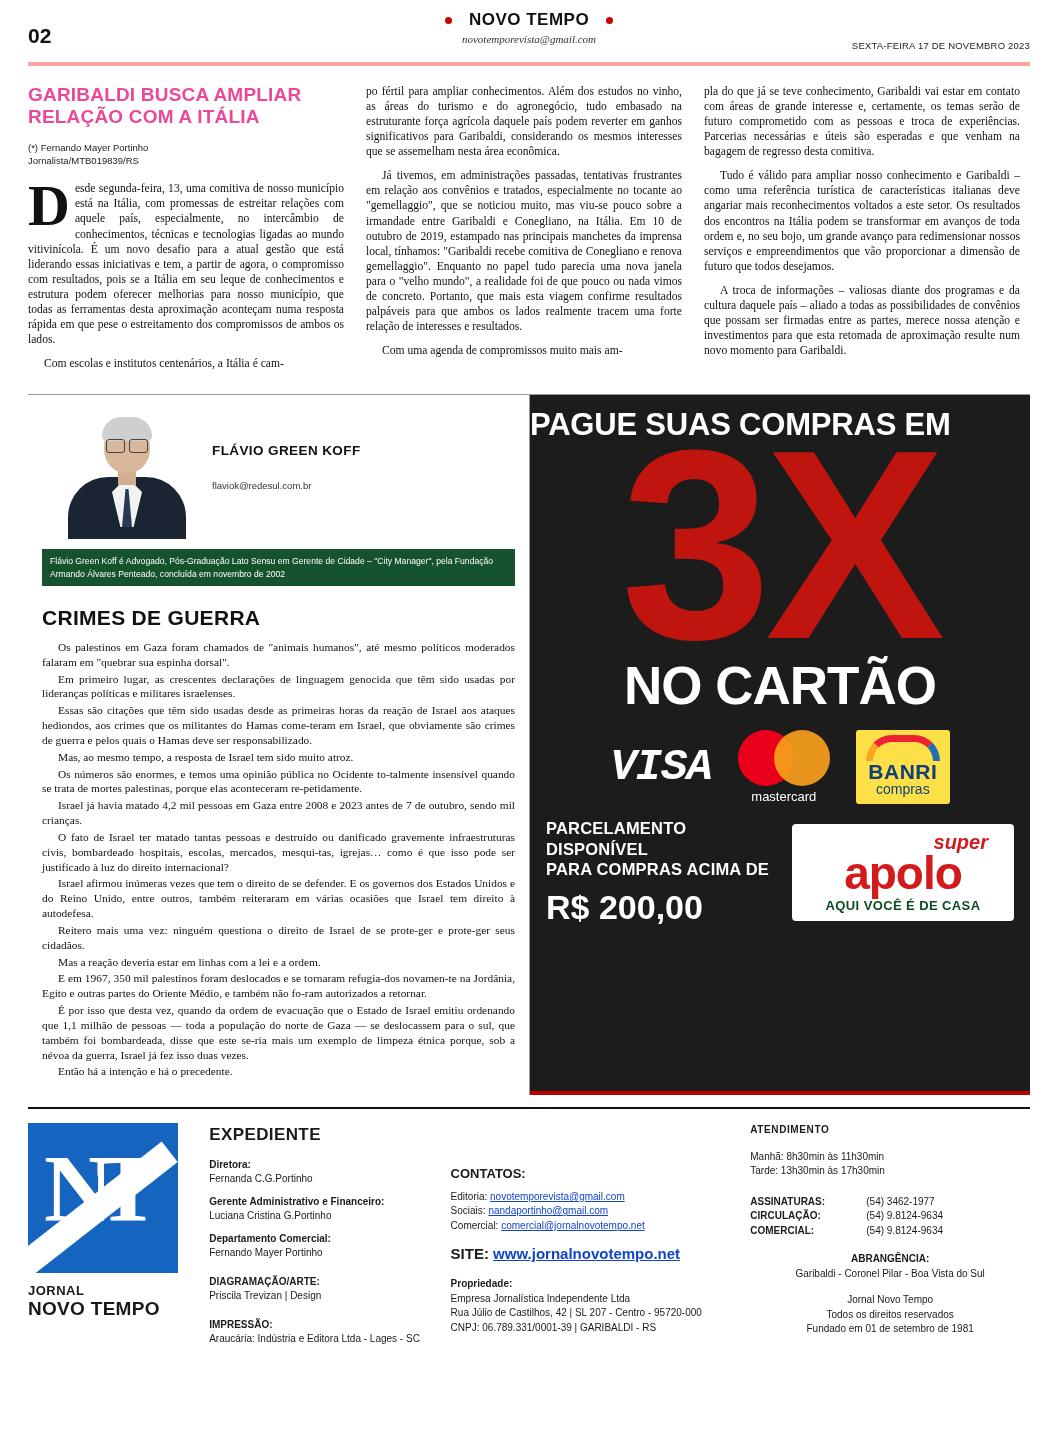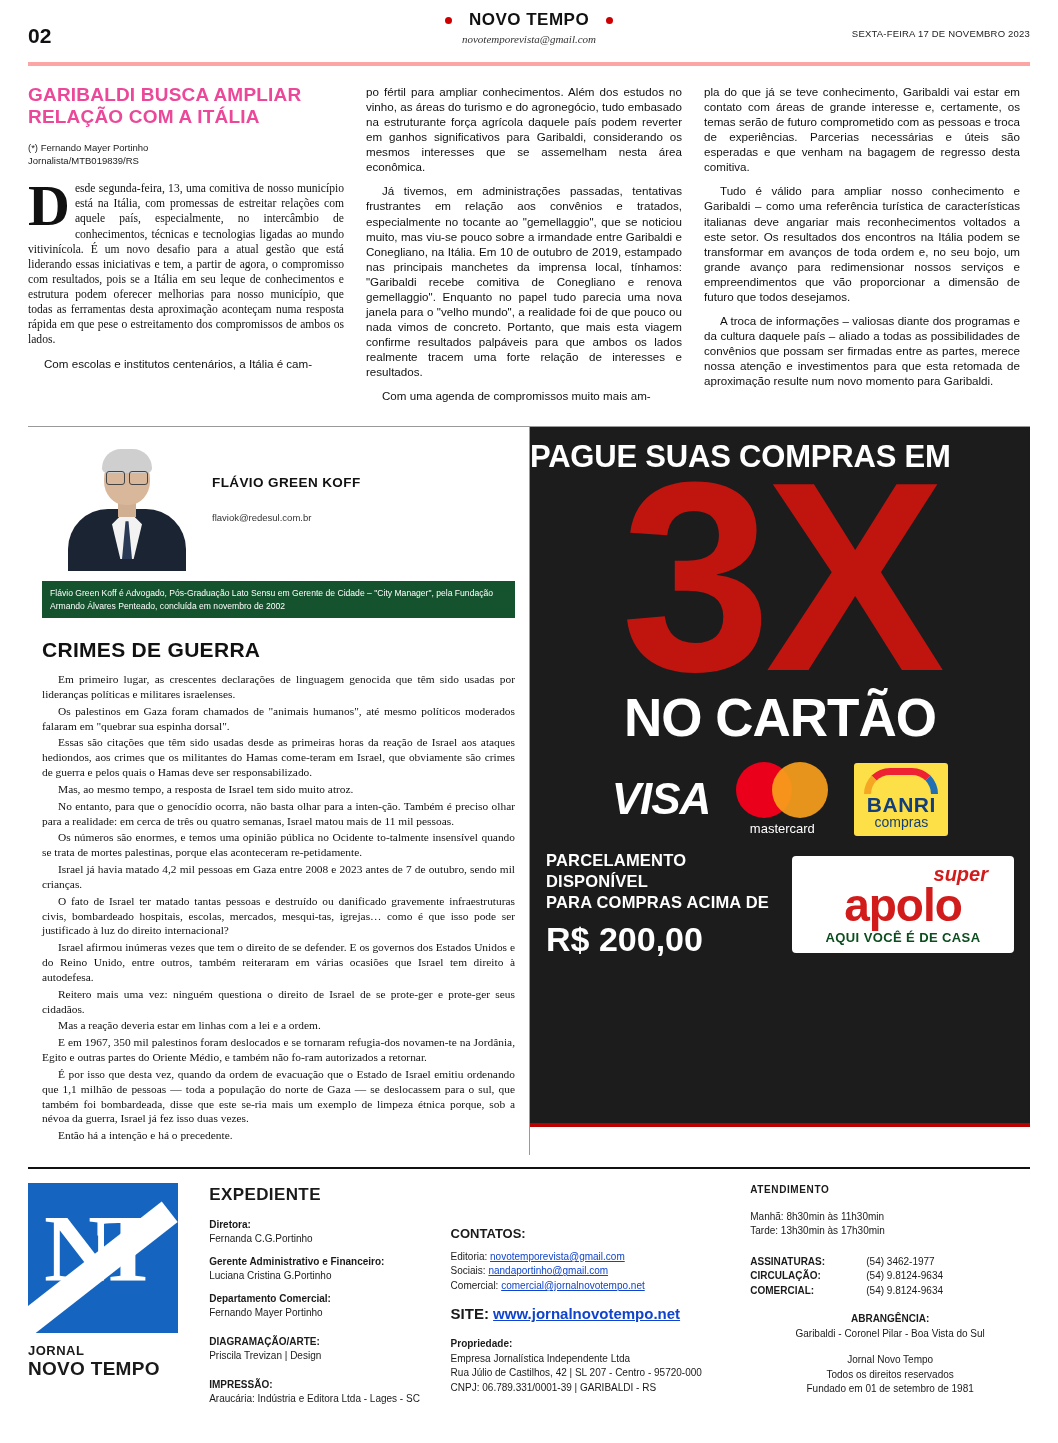--- a/index.html
+++ b/index.html
@@ -15,28 +15,28 @@
   }
   .page { position: relative; width: 1058px; height: 1443px; padding: 0 28px; }
 
   
   .masthead { position: relative; height: 66px; border-bottom: 4px solid #fca5a5; }
   .mast-center { position: absolute; left: 0; right: 0; top: 10px; text-align: center; }
   .mast-title { font-weight: bold; font-size: 17px; letter-spacing: 0.5px; color: #111; }
   .mast-dot { display: inline-block; width: 7px; height: 7px; border-radius: 50%; background: #c00; vertical-align: middle; margin: 0 12px; }
   .mast-mail { font-family: "Liberation Serif", serif; font-style: italic; font-size: 11px; color: #333; margin-top: 3px; }
   .page-number { position: absolute; left: 0; top: 24px; font-weight: bold; font-size: 21px; color: #111; }
-  .mast-date { position: absolute; right: 0; top: 28px; font-size: 9.5px; color: #222; letter-spacing: .2px; }
+  .mast-date { position: absolute; right: 0; top: 40px; font-size: 9.5px; color: #222; letter-spacing: .2px; }
 
   
   .top-article { display: flex; gap: 22px; padding-top: 18px; }
   .col { width: 316px; }
   .headline { font-size: 19px; font-weight: bold; line-height: 1.15; letter-spacing: .2px; color: #ec4899; text-transform: uppercase; }
   .byline { font-size: 9.5px; line-height: 1.35; margin-top: 14px; color: #222; }
-  .body-p { font-family: Liberation Sans, sans-serif; font-size: 11.6px; line-height: 1.30; text-align: justify; margin: 0 0 9px 0; color: #111; }
+  .body-p { font-family: Liberation Serif, serif; font-size: 11.6px; line-height: 1.30; text-align: justify; margin: 0 0 9px 0; color: #111; }
   .body-p.indent { text-indent: 16px; }
   .dropcap-p { font-family: "Liberation Serif", serif; font-size: 11.6px; line-height: 1.30; text-align: justify; margin: 14px 0 9px 0; color: #111; }
   .dropcap-p::first-letter { float: left; font-size: 58px; line-height: 46px; font-weight: bold; padding: 2px 5px 0 0; font-family: "Liberation Serif", serif; }
 
   
   .middle { display: flex; gap: 0; margin-top: 14px; border-top: 1px solid #999; }
   .mid-left { width: 502px; border-right: 1px solid #999; padding: 12px 14px 10px 14px; }
   .mid-right { width: 500px; }
 
   
@@ -61,21 +61,21 @@
   .col-title { font-size: 21px; font-weight: bold; letter-spacing: .3px; margin: 20px 0 10px 0; color: #111; text-transform: uppercase; }
   .col-p { font-family: "Liberation Serif", serif; font-size: 11.4px; line-height: 1.30; text-align: justify; margin: 0 0 2px 0; text-indent: 16px; color: #111; }
 
   
   .ad { position: relative; width: 500px; height: 700px; background: #1c1c1c; color: #fff; overflow: hidden; border-bottom: 4px solid #b00; }
   .ad-top { padding-top: 12px; }
   .ad-line1 { font-size: 31px; font-weight: bold; letter-spacing: -0.2px; }
   .ad-3x { text-align: center; font-size: 270px; font-weight: bold; line-height: 0.8; color: #c0140f; margin-top: -6px; letter-spacing: -6px; }
   .ad-line2 { text-align: center; font-size: 53px; font-weight: bold; margin-top: 2px; letter-spacing: -1px; }
   .ad-cards { display: flex; align-items: center; justify-content: center; gap: 26px; margin-top: 14px; }
-  .visa { font-family: Liberation Sans, sans-serif; font-style: italic; font-weight: bold; font-size: 44px; color: #fff; letter-spacing: -1px; }
+  .visa { font-family: Liberation Mono, monospace; font-style: italic; font-weight: bold; font-size: 44px; color: #fff; letter-spacing: -1px; }
   .mc { text-align: center; }
   .mc-circles { position: relative; width: 92px; height: 56px; margin: 0 auto; }
   .mc-c1, .mc-c2 { position: absolute; top: 0; width: 56px; height: 56px; border-radius: 50%; }
   .mc-c1 { left: 0; background: #eb001b; }
   .mc-c2 { right: 0; background: #f79e1b; opacity: .92; }
   .mc-label { font-size: 13px; margin-top: 3px; color: #fff; }
   .banri { background: #fde047; border-radius: 3px; padding: 5px 10px 6px; text-align: center; }
   .banri-arc { width: 74px; height: 26px; margin: 0 auto; border-radius: 40px 40px 0 0; border: 7px solid #e23; border-bottom: none; border-left-color: #f5a623; border-right-color: #1f6fb2; box-sizing: border-box; }
   .banri-t1 { color: #123f7b; font-weight: bold; font-size: 21px; line-height: 1; letter-spacing: .5px; }
   .banri-t2 { color: #123f7b; font-size: 14px; line-height: 1.1; }
@@ -168,25 +168,24 @@
         </div>
         <div class="author-meta">
           <div class="author-name">FLÁVIO GREEN KOFF</div>
           <div class="author-mail">flaviok@redesul.com.br</div>
         </div>
       </div>
       <div class="author-bio">Flávio Green Koff é Advogado, Pós-Graduação Lato Sensu em Gerente de Cidade – "City Manager", pela Fundação Armando Álvares Penteado, concluída em novembro de 2002</div>
 
       <div class="col-title">CRIMES DE GUERRA</div>
 
+      <p class="col-p">Os palestinos em Gaza foram chamados de "animais humanos", até mesmo políticos moderados falaram em "quebrar sua espinha dorsal".</p>
       <p class="col-p">Em primeiro lugar, as crescentes declarações de linguagem genocida que têm sido usadas por lideranças políticas e militares israelenses.</p>
-      <p class="col-p">Os palestinos em Gaza foram chamados de "animais humanos", até mesmo políticos moderados falaram em "quebrar sua espinha dorsal".</p>
       <p class="col-p">Essas são citações que têm sido usadas desde as primeiras horas da reação de Israel aos ataques hediondos, aos crimes que os militantes do Hamas come-teram em Israel, que obviamente são crimes de guerra e pelos quais o Hamas deve ser responsabilizado.</p>
       <p class="col-p">Mas, ao mesmo tempo, a resposta de Israel tem sido muito atroz.</p>
-      <p class="col-p">No entanto, para que o genocídio ocorra, não basta olhar para a inten-ção. Também é preciso olhar para a realidade: em cerca de três ou quatro semanas, Israel matou mais de 11 mil pessoas.</p>
       <p class="col-p">Os números são enormes, e temos uma opinião pública no Ocidente to-talmente insensível quando se trata de mortes palestinas, porque elas aconteceram re-petidamente.</p>
       <p class="col-p">Israel já havia matado 4,2 mil pessoas em Gaza entre 2008 e 2023 antes de 7 de outubro, sendo mil crianças.</p>
       <p class="col-p">O fato de Israel ter matado tantas pessoas e destruído ou danificado gravemente infraestruturas civis, bombardeado hospitais, escolas, mercados, mesqui-tas, igrejas… como é que isso pode ser justificado à luz do direito internacional?</p>
       <p class="col-p">Israel afirmou inúmeras vezes que tem o direito de se defender. E os governos dos Estados Unidos e do Reino Unido, entre outros, também reiteraram em várias ocasiões que Israel tem direito à autodefesa.</p>
       <p class="col-p">Reitero mais uma vez: ninguém questiona o direito de Israel de se prote-ger e prote-ger seus cidadãos.</p>
       <p class="col-p">Mas a reação deveria estar em linhas com a lei e a ordem.</p>
       <p class="col-p">E em 1967, 350 mil palestinos foram deslocados e se tornaram refugia-dos novamen-te na Jordânia, Egito e outras partes do Oriente Médio, e também não fo-ram autorizados a retornar.</p>
       <p class="col-p">É por isso que desta vez, quando da ordem de evacuação que o Estado de Israel emitiu ordenando que 1,1 milhão de pessoas — toda a população do norte de Gaza — se deslocassem para o sul, que também foi bombardeada, disse que este se-ria mais um exemplo de limpeza étnica porque, sob a névoa da guerra, Israel já fez isso duas vezes.</p>
       <p class="col-p">Então há a intenção e há o precedente.</p>
     </div>

